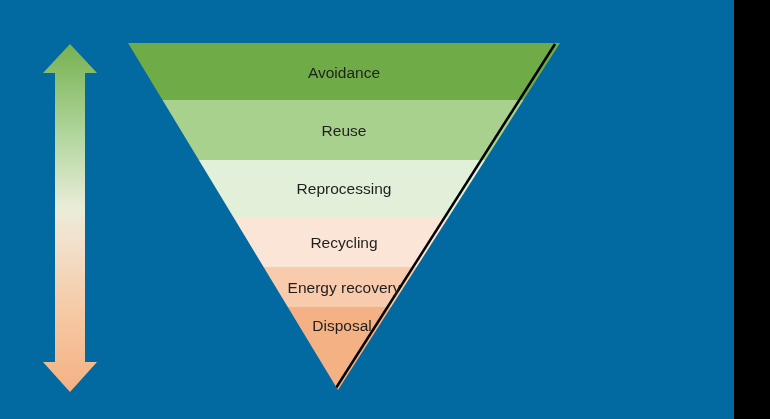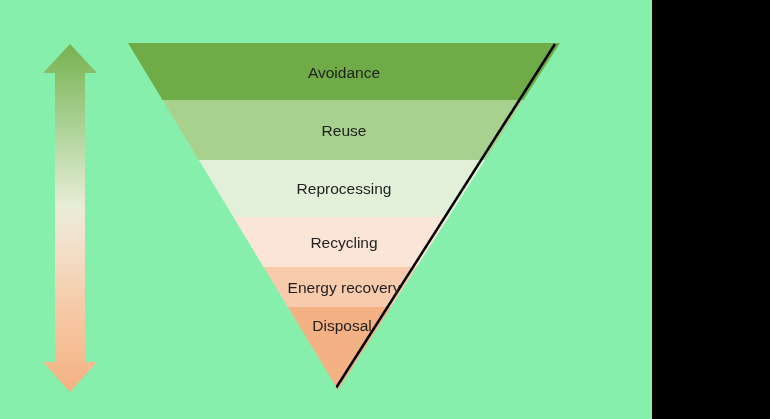--- a/index.html
+++ b/index.html
@@ -2,23 +2,23 @@
 <html><head>
 <meta charset="utf-8">
 <style>
   html, body {
     margin: 0;
     padding: 0;
     background: #000000;
   }
   .stage {
     position: relative;
-    width: 652px;
+    width: 734px;
     height: 419px;
-    background: #86efac;
+    background: #0369a1;
     overflow: hidden;
   }
   .band-label {
     font-family: "Liberation Sans", sans-serif;
     font-size: 15.5px;
     fill: #1f1f1f;
     text-anchor: middle;
     dominant-baseline: central;
   }
 </style>

